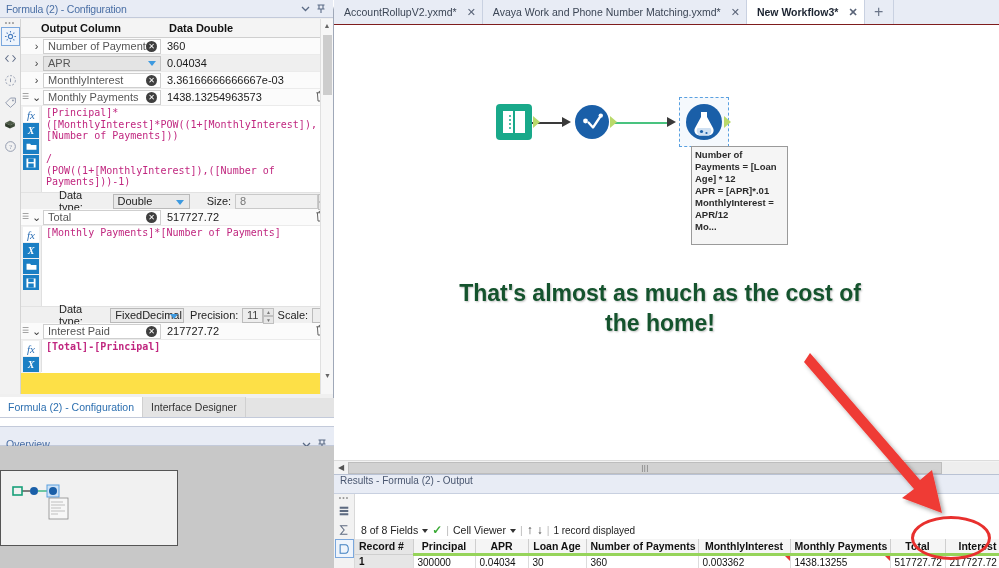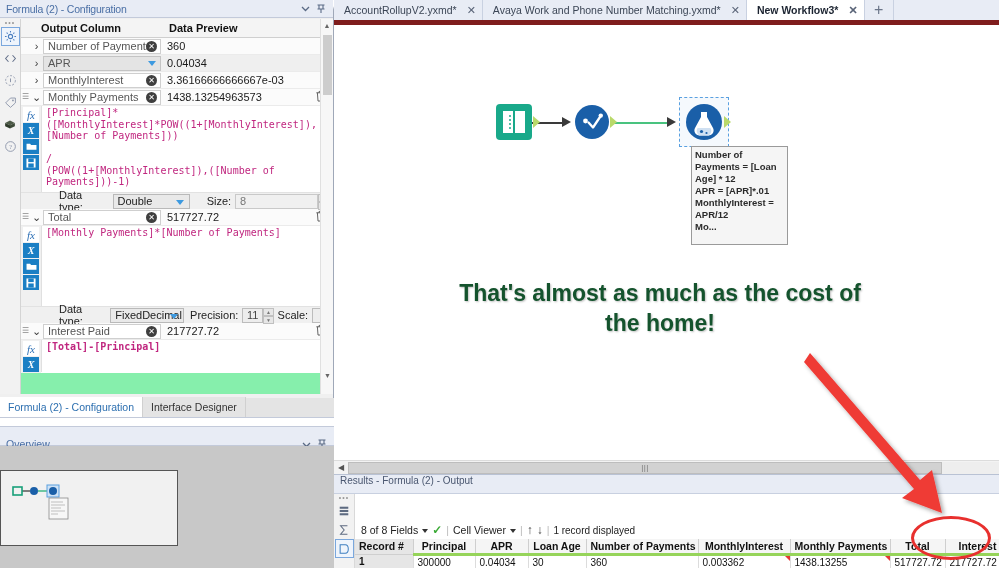--- a/index.html
+++ b/index.html
@@ -43,21 +43,21 @@
     width: 19px; height: 19px; margin-bottom: 3px;
     display: flex; align-items: center; justify-content: center;
     color: #63708a; cursor: pointer;
   }
   .rail-icon.sel { border: 1px solid #7aa7dd; background: #eef4fc; }
   .rail-icon svg { display:block; }
 
   
   #config-area {
     position: absolute; left: 21px; top: 19px; right: 0px; height: 375px;
-    background: #86efac;
+    background: #fde047;
     overflow: hidden;
   }
   .grid-head {
     height: 19px; background: #f4f4f4; border-bottom: 1px solid #cfcfcf;
     display: flex; align-items: center; font-weight: bold; font-size: 11px; color: #111;
   }
   .gh-1 { width: 17px; }
   .gh-2 { width: 126px; padding-left: 3px; }
   .gh-3 { flex: 1; padding-left: 5px; }
   .gh-4 { width: 27px; }
@@ -170,21 +170,21 @@
     position:absolute; left:0; top:446px; width:334px; height:122px; background:#c8c8c8;
   }
   #overview-canvas {
     position:absolute; left:0px; top:24px; width:178px; height:76px;
     background:#f1f1f1; border:1px solid #555;
   }
 
   
   #tabbar {
     position:absolute; left:334px; top:0; width:665px; height:25px;
-    background:#e8ecf5; border-bottom:5px solid #7f1d1d;
+    background:#e8ecf5; border-bottom:1px solid #7f1d1d;
     display:flex; align-items:stretch;
   }
   .wtab {
     display:flex; align-items:center; padding: 0 6px 0 10px;
     border-right:1px solid #c9d1e1; font-size:10.5px; color:#3c4656;
     cursor:pointer; white-space:nowrap;
   }
   .wtab.active { background:#ffffff; font-weight:bold; color:#1b2330; }
   .wtab .tab-close { margin-left:10px; color:#5a6478; font-size:11px; cursor:pointer; }
   .newtab {
@@ -329,21 +329,21 @@
             <text x="8" y="11.4" font-size="8.5" text-anchor="middle" fill="#8a93a8" font-family="Liberation Serif, serif">?</text>
           </svg>
       </div>
     </div>
 
     <div id="config-area">
 
       <div class="grid-head">
         <div class="gh-1"></div>
         <div class="gh-2">Output Column</div>
-        <div class="gh-3">Data Preview</div>
+        <div class="gh-3">Data Double</div>
         <div class="gh-4"></div>
       </div>
 
       <div class="row-field">
         <div class="rf-grip"></div>
         <div class="rf-caret">›</div>
         <div class="rf-name">
           <span>Number of Payments</span>
           <span class="clear-x">✕</span>
         </div>

